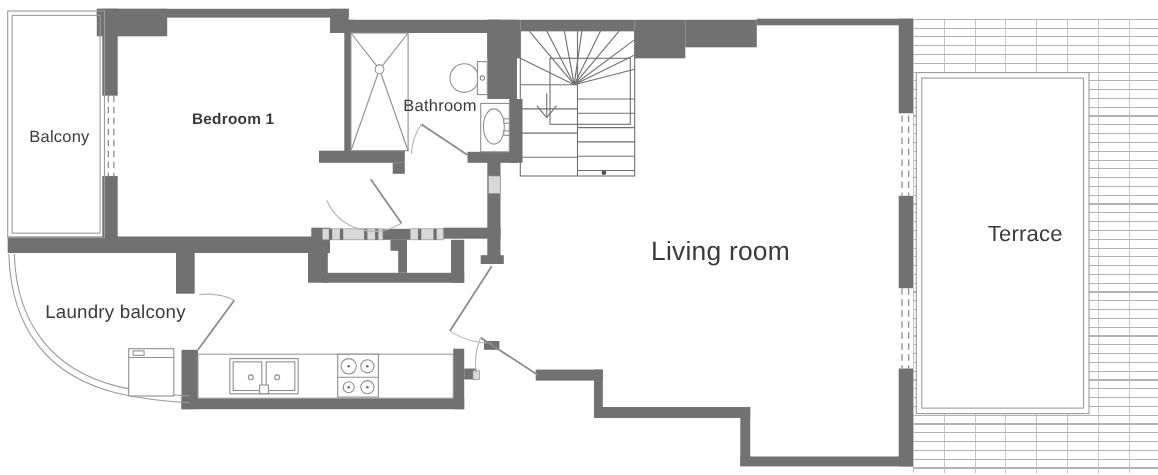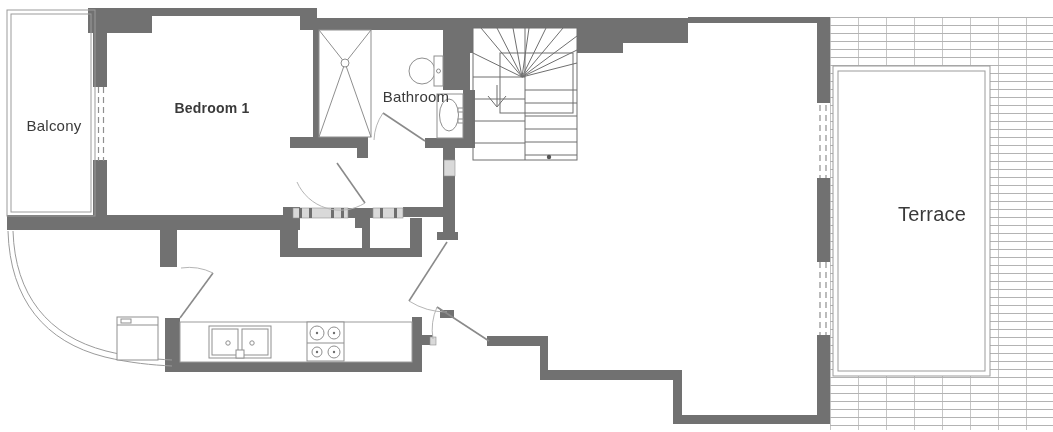--- a/index.html
+++ b/index.html
@@ -15,21 +15,21 @@
     background-image:
       repeating-linear-gradient(to bottom, #b3b3b3 0 1px, transparent 1px 8px),
       repeating-linear-gradient(to right,  #c6c6c6 0 1px, transparent 1px 28px);
   }
   .room-label{
     position:absolute;z-index:3;transform:translate(-50%,-50%);
     color:#3a3a3a;white-space:nowrap;letter-spacing:.2px;
   }
   .lbl-balcony {left:54px; top:125px;font-size:15px;text-align:right;}
   .lbl-bedroom {left:212px;top:108px;font-size:14px;font-weight:bold;}
-  .lbl-bathroom{left:416px;top:96px; font-size:15px;}
+  .lbl-bathroom{left:400px;top:96px; font-size:15px;}
   .lbl-laundry {left:105px;top:284px;font-size:17px;}
   .lbl-kitchen {left:287px;top:289px;font-size:23px;}
   .lbl-living  {left:655px;top:229px;font-size:24px;}
   .lbl-terrace {left:909px;top:214px;font-size:20px;margin-left:23px;}
 
   .wall{fill:#717171;stroke:none;}
   .thin{fill:none;stroke:#9b9b9b;stroke-width:1;}
   .fixture{fill:#ffffff;stroke:#8f8f8f;stroke-width:1;}
   .fixline{fill:none;stroke:#8f8f8f;stroke-width:1;}
   .winband{fill:#d9d9d9;stroke:#8f8f8f;stroke-width:0.6;}
@@ -239,15 +239,17 @@
     <g>
       <rect class="fixture" x="117" y="317" width="41" height="43"></rect>
       <line class="fixline" x1="117" y1="325" x2="158" y2="325"></line>
       <rect class="fixture" x="121" y="319" width="10" height="4"></rect>
     </g>
   </svg>
 
   <div class="room-label lbl-balcony">Balcony</div>
   <div class="room-label lbl-bedroom">Bedroom 1</div>
   <div class="room-label lbl-bathroom">Bathroom</div>
+  <div class="room-label lbl-laundry">Laundry balcony</div>
+  <div class="room-label lbl-living">Living room</div>
   <div class="room-label lbl-terrace">Terrace</div>
 
 </div>
 
 </body></html>

